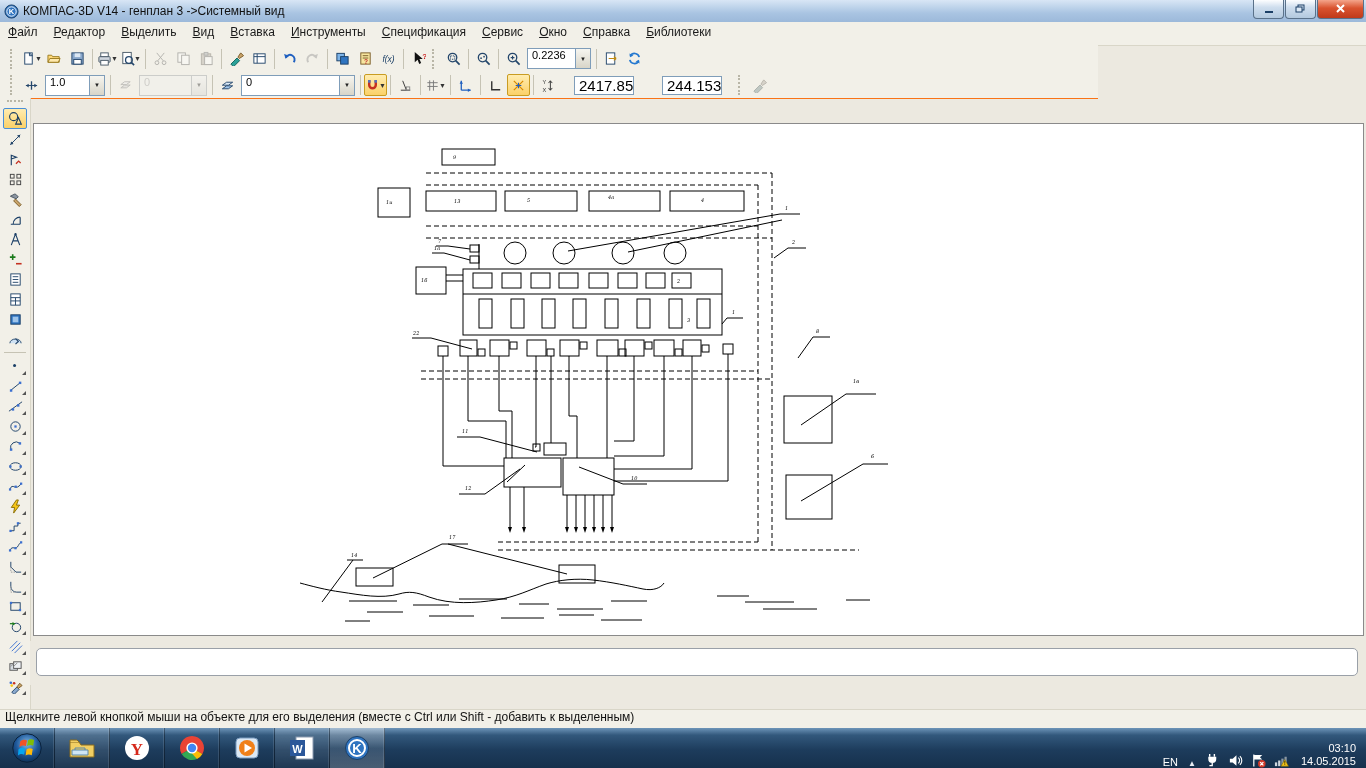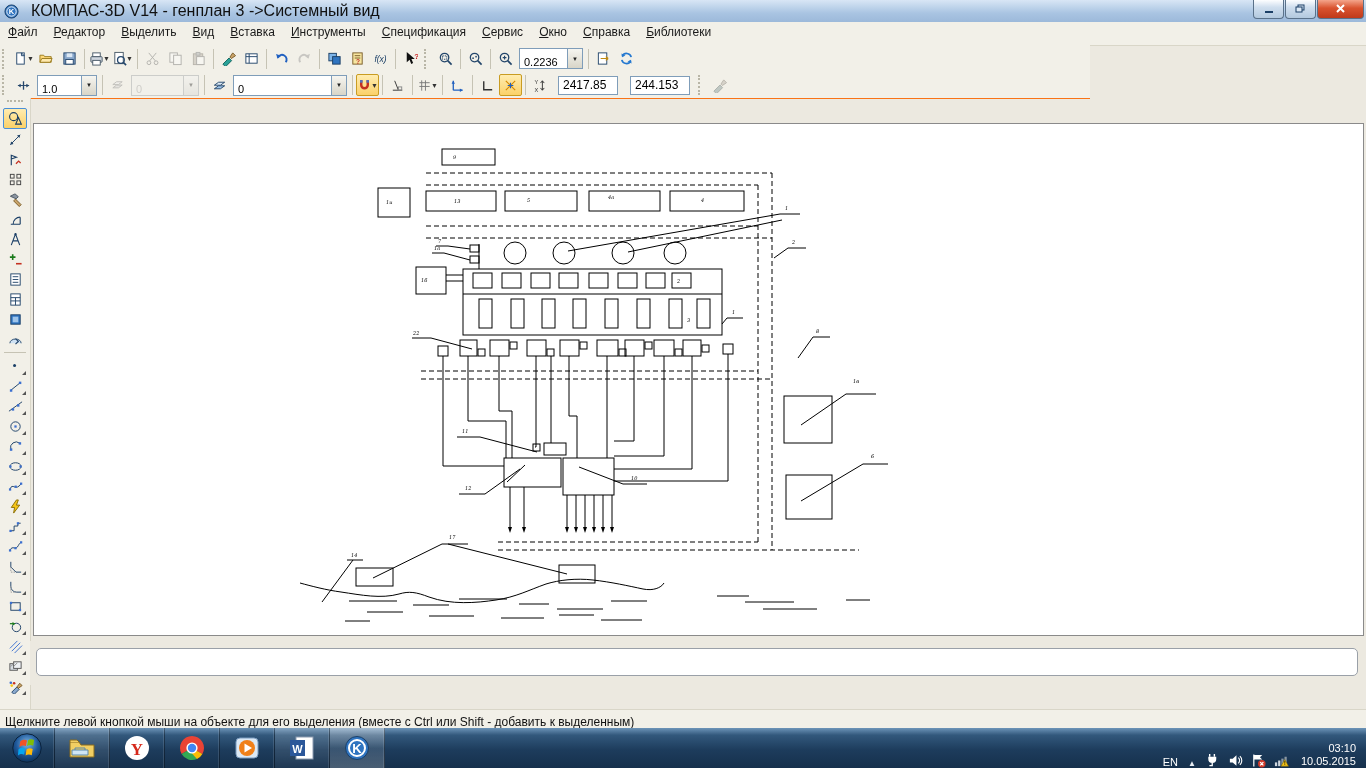--- a/index.html
+++ b/index.html
@@ -2,48 +2,48 @@
 <html><head>
 <meta charset="utf-8">
 <style>
   html,body{margin:0;padding:0;width:1366px;height:768px;overflow:hidden;
     font-family:"Liberation Sans",sans-serif;background:#ece9e0;}
   #app{position:relative;width:1366px;height:768px;}
   
   #titlebar{position:absolute;left:0;top:0;width:1366px;height:22px;
     background:linear-gradient(#dcea f5,#a9c4e2);background:linear-gradient(#d8e6f5,#a9c4e2 60%,#9cb9da);
     border-bottom:1px solid #7d99ba;display:flex;align-items:center;}
-  #title-text{font-size:16px;color:#111;margin-left:12px;}
+  #title-text{font-size:12px;color:#111;margin-left:4px;}
   .app-ico{margin-left:4px;display:flex;}
   .wbtns{position:absolute;right:2px;top:0;display:flex;}
   .wbtn{width:29px;height:18px;border:1px solid #5a7189;border-top:none;border-radius:0 0 4px 4px;
     background:linear-gradient(#fdfeff,#cfdeee 40%,#b3c9de);display:flex;align-items:center;justify-content:center;margin-left:1px;}
   .wbtn.close{width:45px;background:linear-gradient(#f4a58b,#d9532f 45%,#c03a1a);}
   
   #menubar{position:absolute;left:0;top:22px;width:1366px;height:23px;background:#f2f0e8;
     border-bottom:1px solid #d9d6c8;display:flex;align-items:flex-start;font-size:12px;color:#1a1a1a;}
   .mitem{padding:3px 8px;}
   
-  .tbrow{position:absolute;left:0;width:1090px;background:#f2f0e8;display:flex;align-items:center;}
+  .tbrow{position:absolute;left:0;width:1090px;background:#f2f0e8;display:flex;align-items:center;padding-left:8px;}
   #toolbar1{top:45px;height:27px;border-bottom:1px solid #e2dfd2;}
   #toolbar2{top:72px;height:26px;border-bottom:1px solid #f97316;}
   .tbtn{position:relative;width:23px;height:22px;display:flex;align-items:center;justify-content:center;flex:0 0 auto;}
   .tbtn.hl{background:linear-gradient(#ffecb0,#fbd169);border:1px solid #c99c22;border-radius:2px;width:21px;height:20px;}
   .dis{opacity:.4;filter:grayscale(80%);}
   .dd{font-size:7px;color:#333;margin-left:-1px;}
   .vsep{width:1px;height:20px;background:#c6c3b4;margin:0 3px;flex:0 0 auto;}
   .grip{width:6px;height:20px;margin:0 2px;border-left:2px dotted #b9b6a7;flex:0 0 auto;}
-  .combo{height:19px;background:#fff;border:1px solid #7f9db9;display:flex;align-items:flex-end;
+  .combo{height:19px;background:#fff;border:1px solid #7f9db9;display:flex;align-items:flex-start;
     font-size:11px;flex:0 0 auto;margin:0 2px;}
   .combo .cval{flex:1;padding-left:4px;color:#000;}
   .combo .cbtn{width:14px;height:100%;background:linear-gradient(#f6f5f0,#d8d5c8);border-left:1px solid #7f9db9;
     display:flex;align-items:center;justify-content:center;font-size:6px;color:#222;}
   .combo.dis{background:#f2f1ea;}.combo.dis .cval{color:#9a9a9a;}
-  .cfield{height:17px;background:#fff;border:1px solid #7f9db9;font-size:12px;display:flex;
-    align-items:center;padding-left:4px;margin:0 6px;flex:0 0 auto;}
+  .cfield{height:17px;background:#fff;border:1px solid #7f9db9;font-size:15px;display:flex;
+    align-items:center;padding-left:4px;margin:0 14px;flex:0 0 auto;}
   
   #lefttb{position:absolute;left:0;top:98px;width:30px;height:612px;background:#f2f0e8;
     border-right:1px solid #d9d6c8;display:flex;flex-direction:column;align-items:center;}
   #lefttb .tgrip{width:16px;height:5px;border-top:2px dotted #b9b6a7;margin:2px 0 1px;}
   .ltbtn{position:relative;width:24px;height:20px;display:flex;align-items:center;justify-content:center;flex:0 0 auto;}
   .ltbtn.hl{background:linear-gradient(#ffecb0,#fbd169);border:1px solid #4a90d9;border-radius:2px;width:22px;height:19px;}
   .ltbtn .cnr{position:absolute;right:1px;bottom:1px;width:0;height:0;
     border-left:4px solid transparent;border-bottom:4px solid #555;}
   .lsep{width:22px;height:1px;background:#c6c3b4;margin:3px 0;}
   
@@ -57,21 +57,21 @@
   .tablist-arrow{position:absolute;right:8px;top:6px;font-size:9px;color:#4a5560;}
   
   #canvas{position:absolute;left:33px;top:123px;width:1329px;height:511px;background:#fff;
     border:1px solid #8a8a8a;}
   #dwg-labels text{font:italic 5px "DejaVu Serif",serif;fill:#000;}
   
   #proppanel{position:absolute;left:30px;top:641px;width:1336px;height:44px;background:#ece9e0;}
   #propbox{position:absolute;left:6px;top:7px;width:1320px;height:26px;background:#fff;
     border:1px solid #9aa0a8;border-radius:5px;}
   #statusbar{position:absolute;left:0;top:709px;width:1366px;height:19px;background:#f2f0e8;
-    border-top:1px solid #d9d6c8;display:flex;align-items:flex-end;font-size:12px;color:#111;}
+    border-top:1px solid #d9d6c8;display:flex;align-items:flex-start;font-size:12px;color:#111;}
   #statusbar span{margin-left:5px;}
   
   #taskbar{position:absolute;left:0;top:728px;width:1366px;height:40px;
     background:linear-gradient(#6d94b8,#32587c 18%,#1d3c5c 55%,#16304c);display:flex;align-items:center;}
   .tkbtn{width:54px;height:40px;display:flex;align-items:center;justify-content:center;
     border-right:1px solid rgba(0,0,0,.35);box-shadow:inset -1px 0 0 rgba(255,255,255,.12);flex:0 0 auto;}
   .tkbtn.active{background:linear-gradient(rgba(255,255,255,.38),rgba(255,255,255,.12) 50%,rgba(255,255,255,.22));}
   .tkbtn.running{background:linear-gradient(rgba(255,255,255,.16),rgba(255,255,255,.04));}
   #tray{position:absolute;right:4px;top:0;height:40px;display:flex;align-items:flex-end;color:#fff;}
   #tray .lang{font-size:11px;margin-right:10px;}
@@ -864,18 +864,18 @@
             <rect x="1" y="10" width="2.4" height="4" fill="#cfd6dd"></rect>
             <rect x="4.4" y="8" width="2.4" height="6" fill="#cfd6dd"></rect>
             <rect x="7.8" y="6" width="2.4" height="8" fill="#8a97a3"></rect>
             <rect x="11.2" y="4" width="2.4" height="10" fill="#8a97a3"></rect>
             <path d="M11.5 7 L15.5 14 H7.5 Z" fill="#f5c518" stroke="#7a6206" stroke-width="0.6"></path>
             <text x="11.5" y="13.2" font-size="5.5" font-weight="bold" fill="#000" text-anchor="middle">!</text>
           </svg>
         </span>
       <div id="clock">
         <div>03:10</div>
-        <div>10.05.2015</div>
+        <div>14.05.2015</div>
       </div>
     </div>
   </div>
 
 </div>
 
 </body></html>

